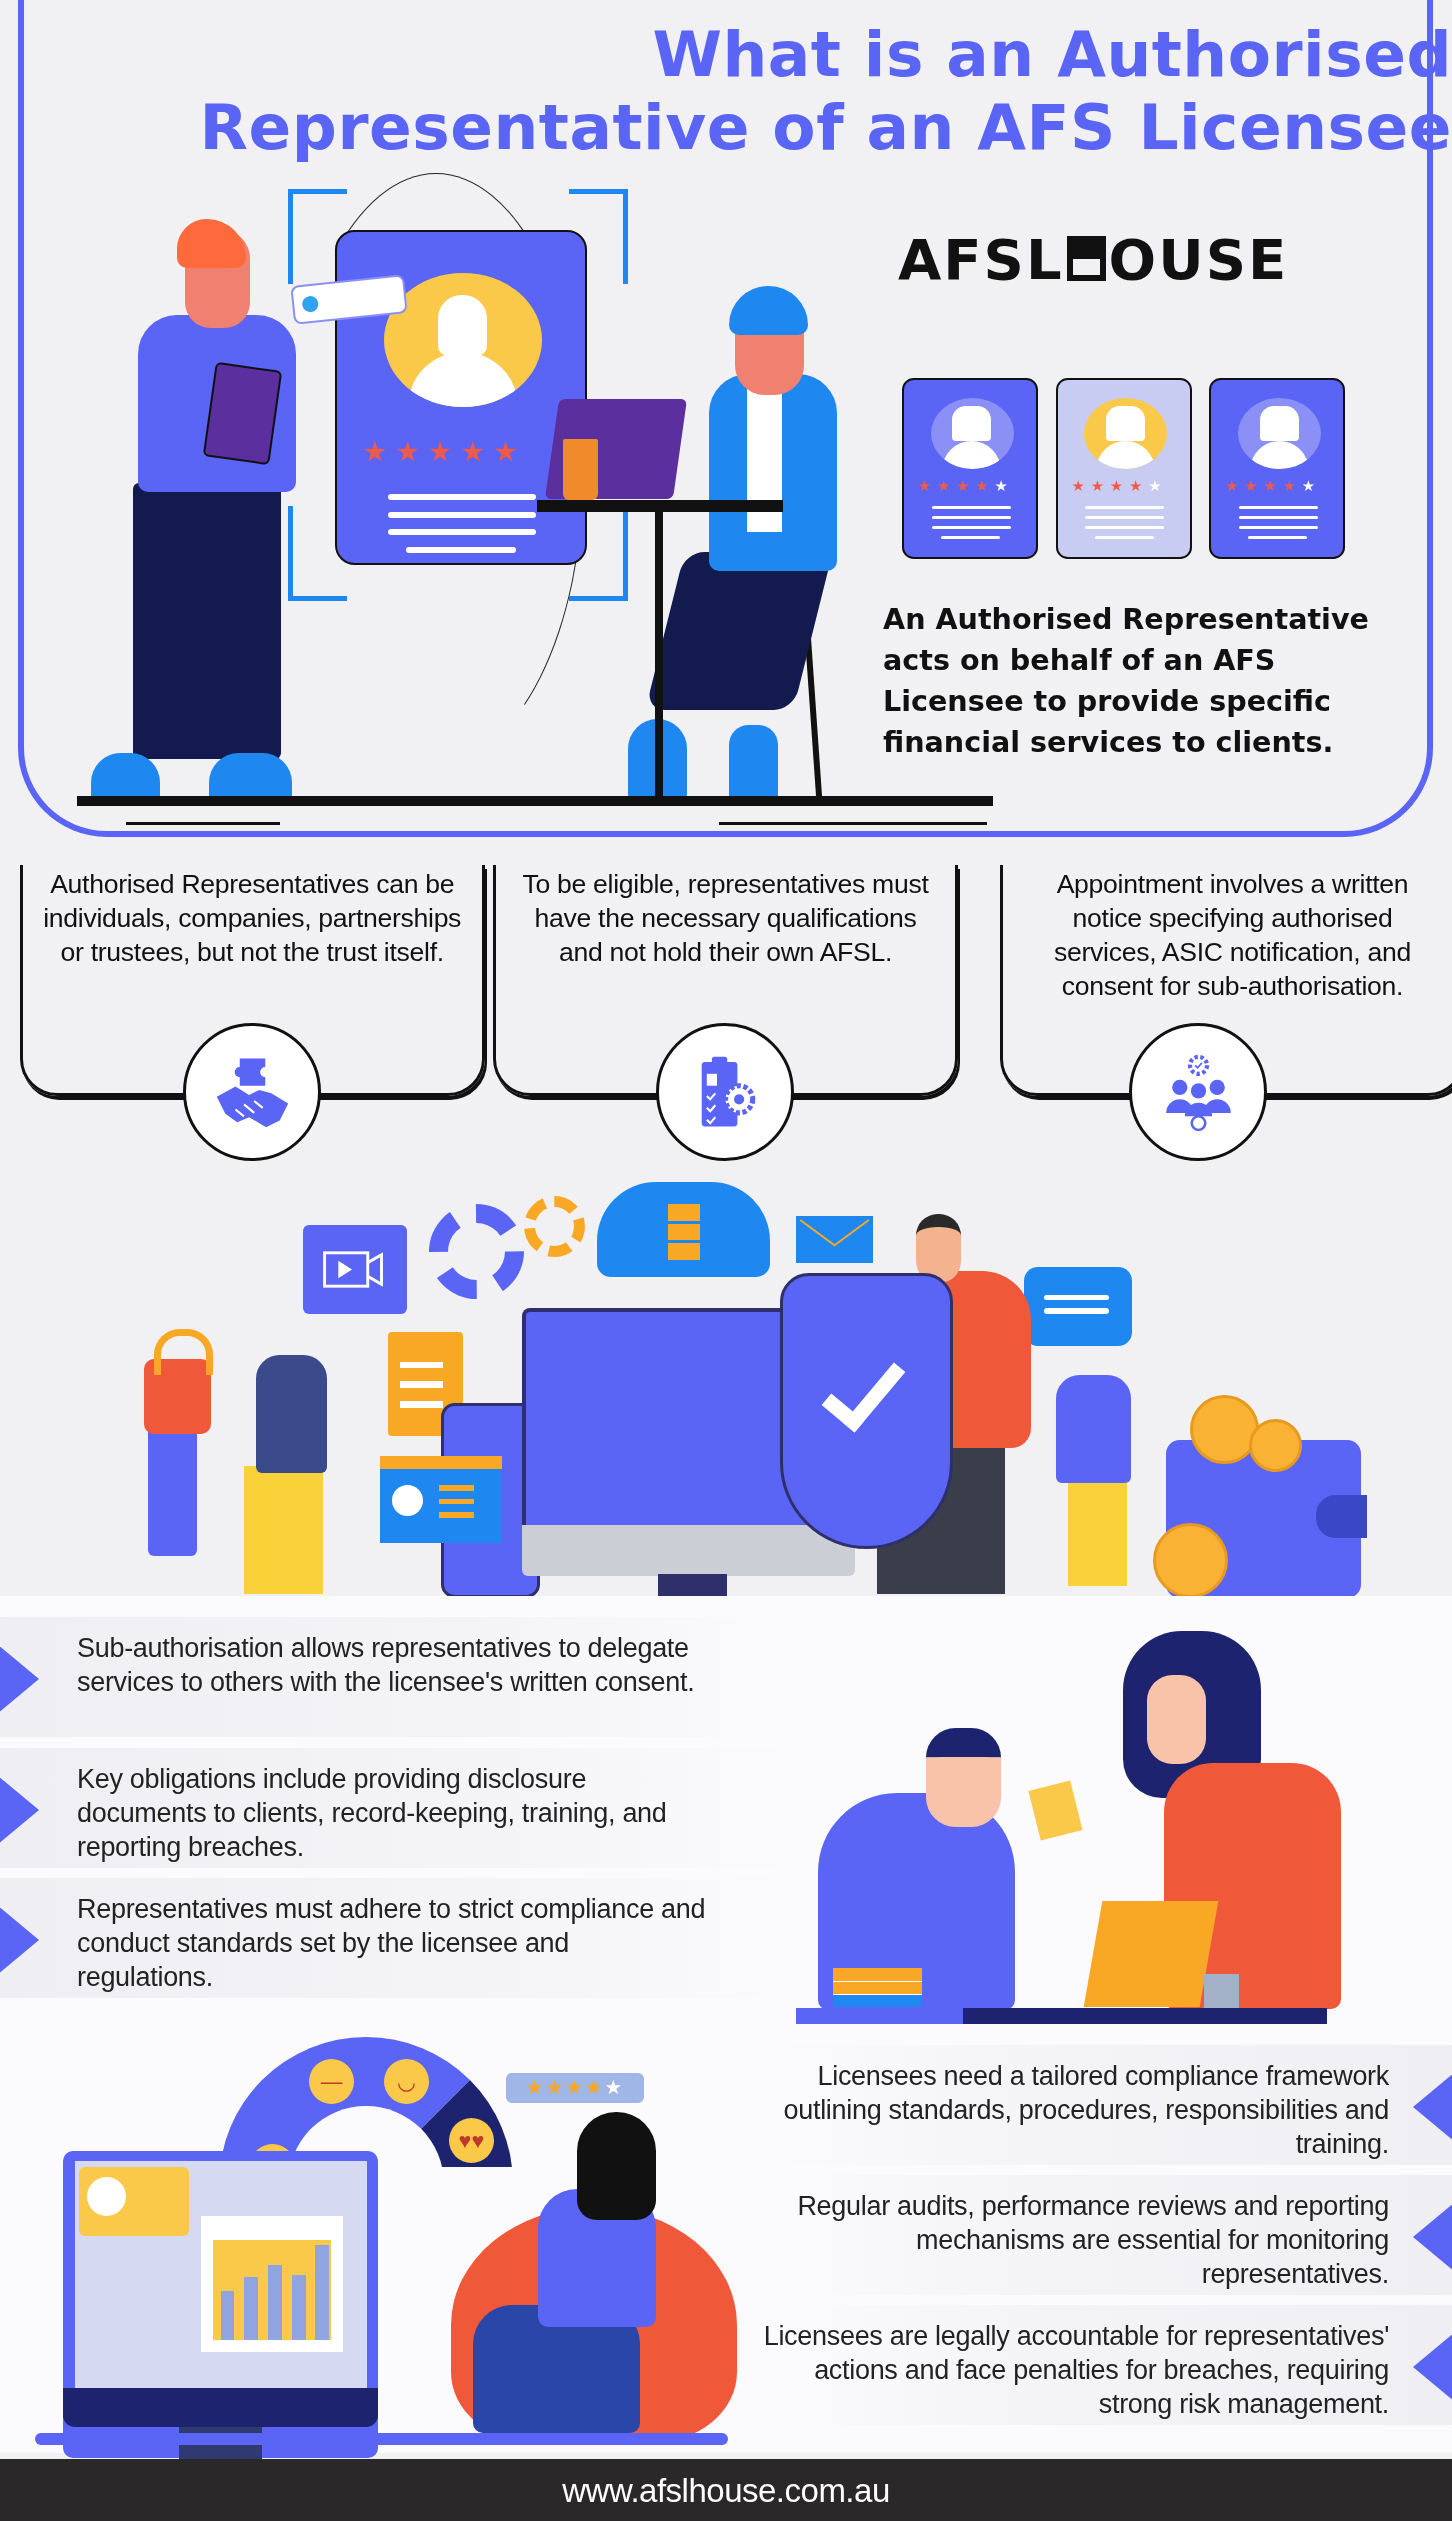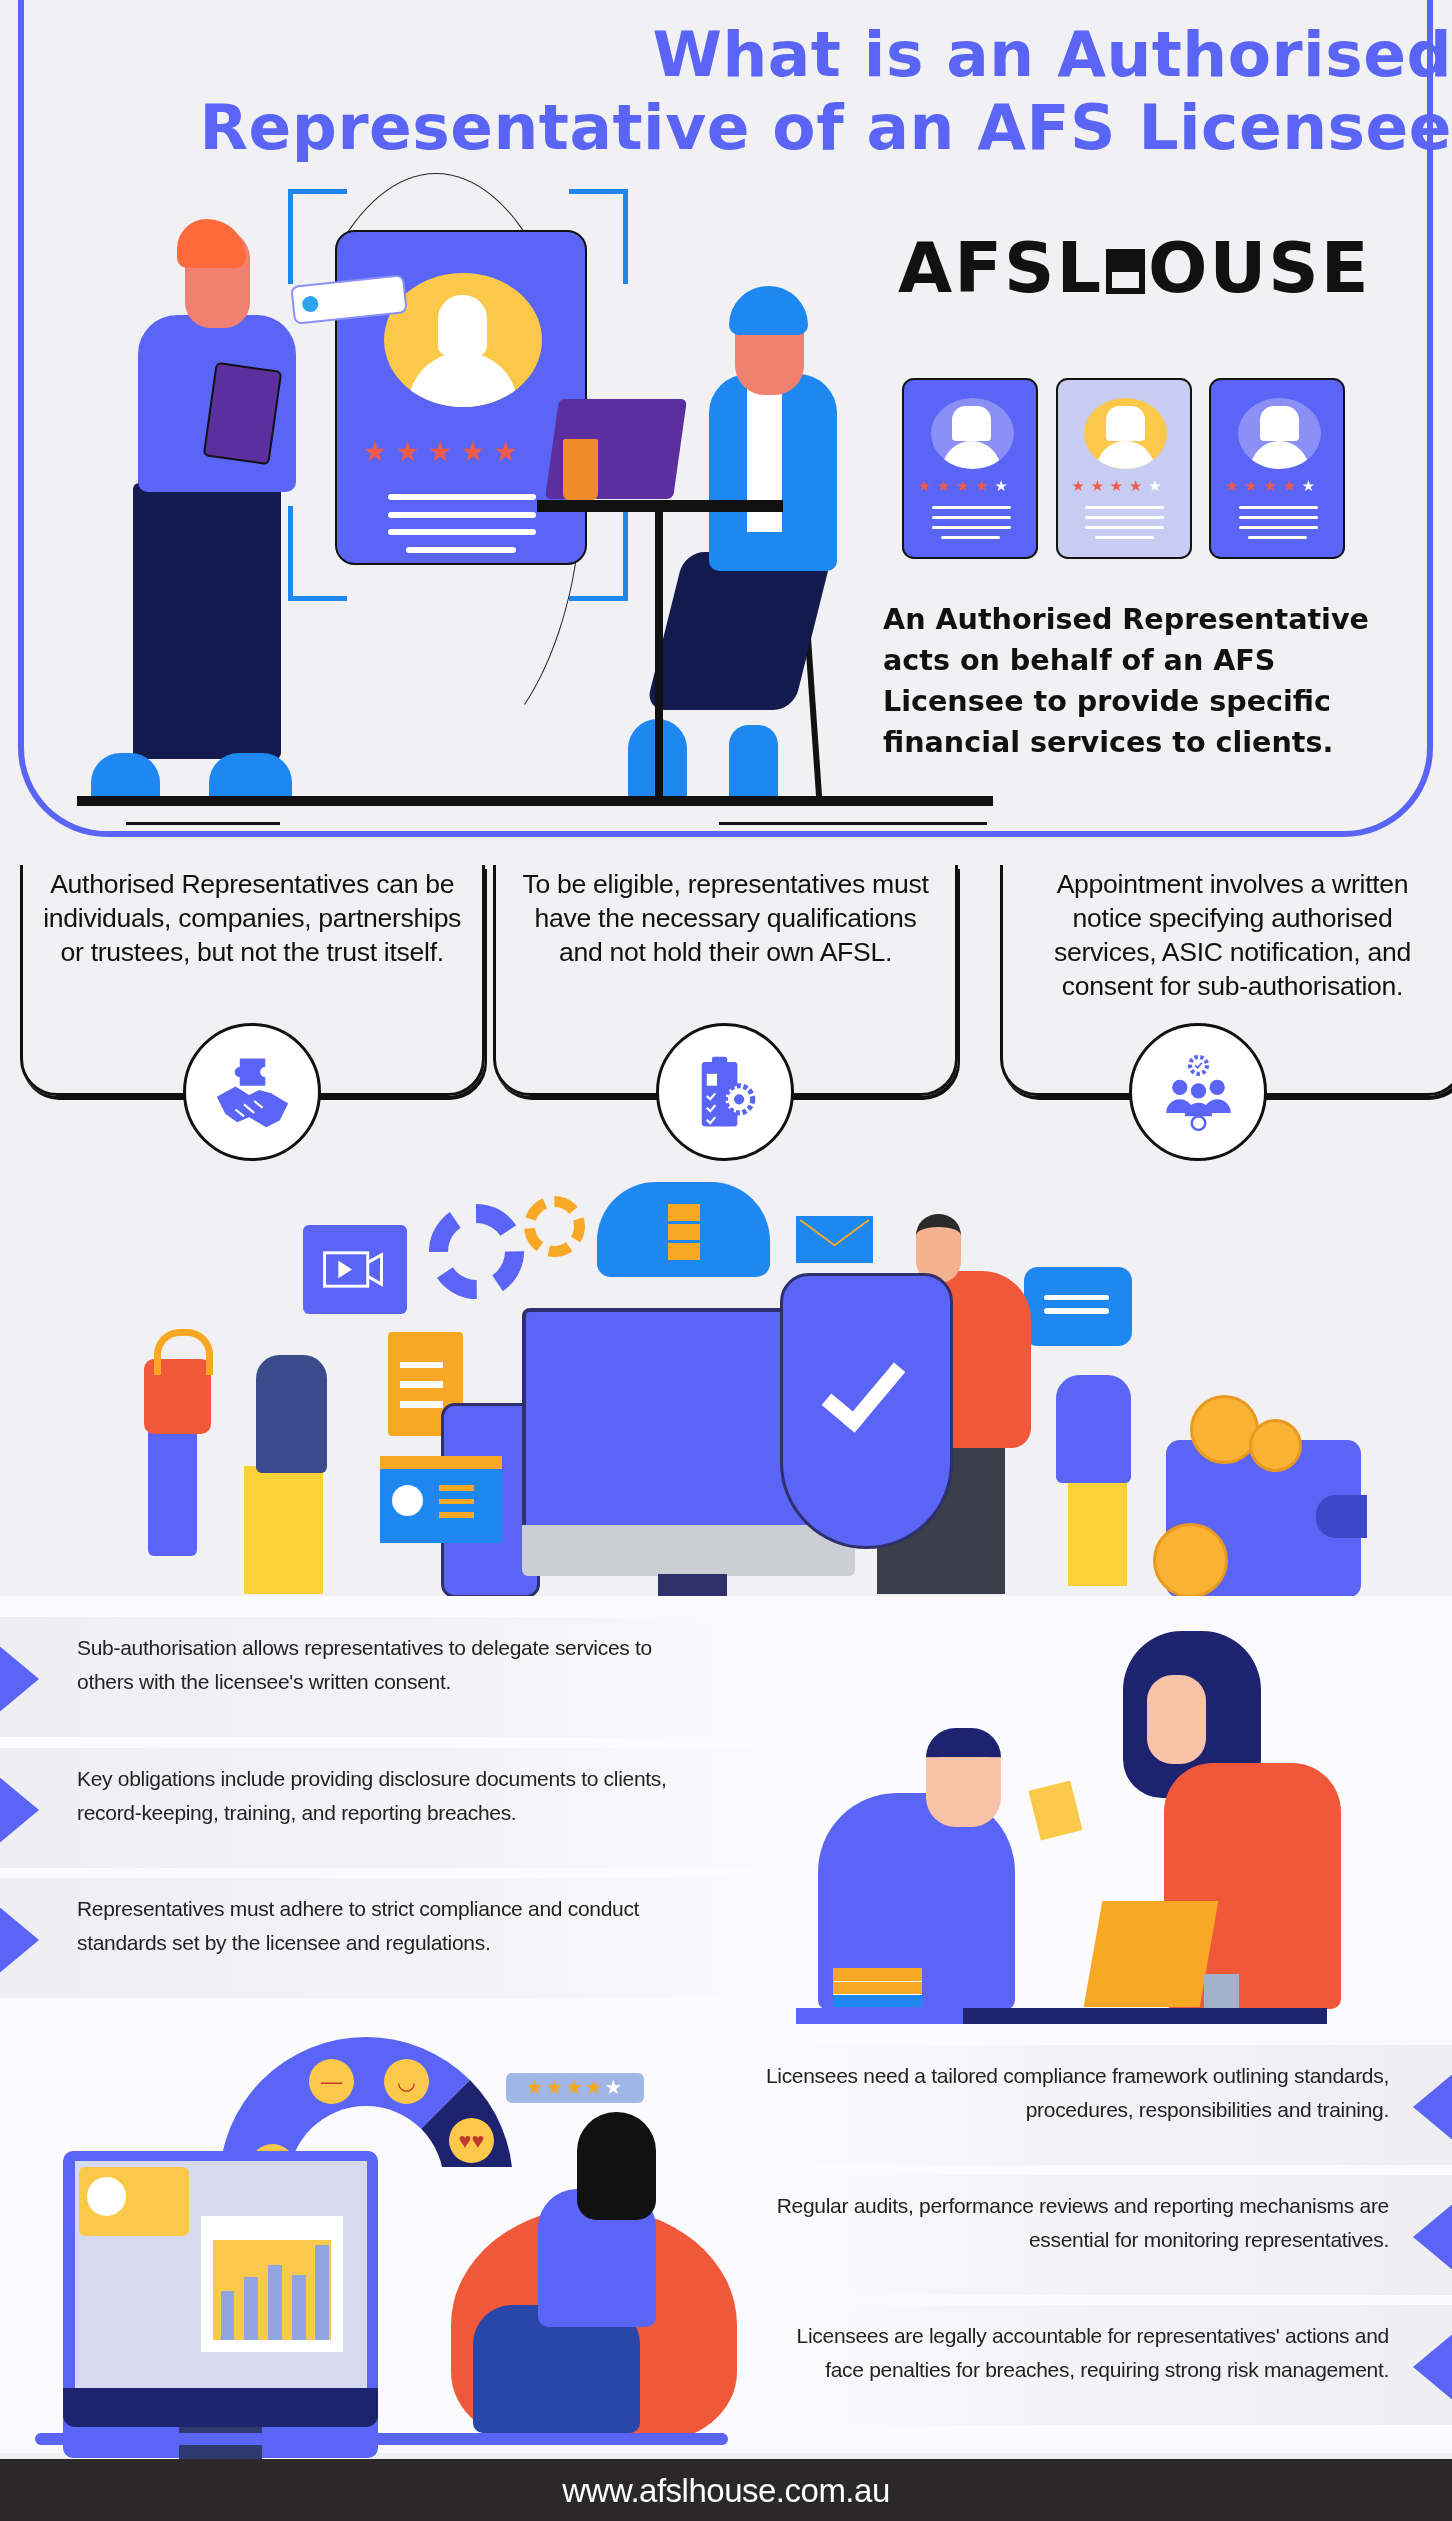--- a/index.html
+++ b/index.html
@@ -13,21 +13,21 @@
   }
   .title {
     position: absolute; left: 0; top: 17.7px; width: 1452px; text-align: right;
     font-family: "DejaVu Sans", sans-serif; font-weight: 900; font-size: 63px; line-height: 73px;
     color: #5a64f5; letter-spacing: 0.5px;
   }
   .title span { display: block; }
 
   .logo {
     position: absolute; left: 898px; top: 227px; font-family: "DejaVu Sans", sans-serif;
-    font-weight: 900; font-size: 70px; letter-spacing: 2px; color: #111;
+    font-weight: 900; font-size: 56px; letter-spacing: 2px; color: #111;
   }
   .logo .box { display: inline-block; width: 39px; height: 45px; border: 6.9px solid #111; border-top-width: 23.6px; vertical-align: -2px; margin: 0 3px; }
 
   .mini-cards { position: absolute; left: 902px; top: 378px; display: flex; gap: 17.7px; }
   .mini-card { width: 136px; height: 181px; border: 2px solid #111; border-radius: 11.8px; background: #5a64f5; position: relative; }
   .mini-card.light { background: #c8ccf2; }
   .mini-card .av { position: absolute; left: 26.6px; top: 17.7px; width: 83px; height: 71px; border-radius: 50%; background: #8a90f5; overflow: hidden; }
   .mini-card.light .av { background: #fbc94a; }
   .mini-card .av::before { content: ""; position: absolute; left: 21.7px; top: 7.9px; width: 39px; height: 35px; background: #fff; border-radius: 13.8px 13.8px 3.9px 3.9px; }
   .mini-card .av::after { content: ""; position: absolute; left: 11.8px; top: 43px; width: 59px; height: 33px; background: #fff; border-radius: 29.6px 29.6px 0 0; }
@@ -125,21 +125,21 @@
   .brow {
     position: absolute; height: 120px;
     background: linear-gradient(90deg, #efeff3 0%, #f4f4f7 60%, rgba(244,244,247,0) 100%);
   }
   .brow.left { left: 0; width: 808px; }
   .brow.right { right: 0; width: 690px; background: linear-gradient(270deg, #efeff3 0%, #f4f4f7 60%, rgba(244,244,247,0) 100%); }
   .brow .arrow { position: absolute; top: 29.6px; width: 39px; height: 65px; background: #5a64f5; }
   .brow.left .arrow { left: 0; clip-path: polygon(0 0, 100% 50%, 0 100%); }
   .brow.right .arrow { right: 0; clip-path: polygon(100% 0, 0 50%, 100% 100%); }
   .brow .btxt {
-    position: absolute; top: 13.8px; font-family: "Liberation Sans", sans-serif; font-size: 21px; line-height: 34px;
+    position: absolute; top: 13.8px; font-family: "Liberation Sans", sans-serif; font-size: 27px; line-height: 34px;
     color: #222; letter-spacing: -0.3px;
   }
   .brow.left .btxt { left: 77px; width: 630px; }
   .brow.right .btxt { right: 63px; width: 630px; text-align: right; }
 
   .white-band { position: absolute; left: 0; top: 1596px; width: 1452px; height: 857px; background: #fbfbfd; }
 
   
   .lr { position: absolute; }
   .desk2a { left: 796px; top: 2008px; width: 167px; height: 15.8px; background: #5a64f5; }

